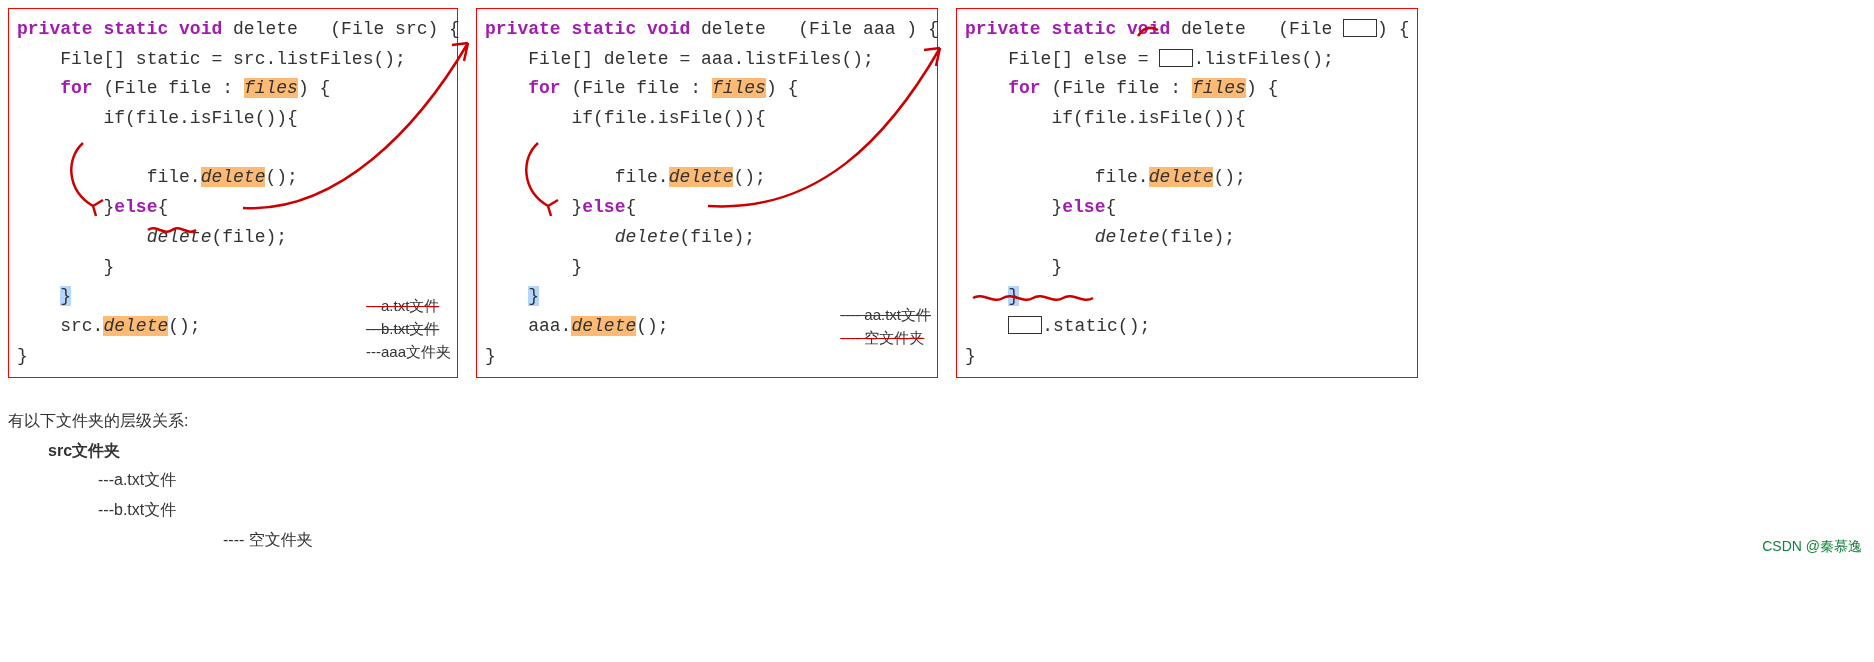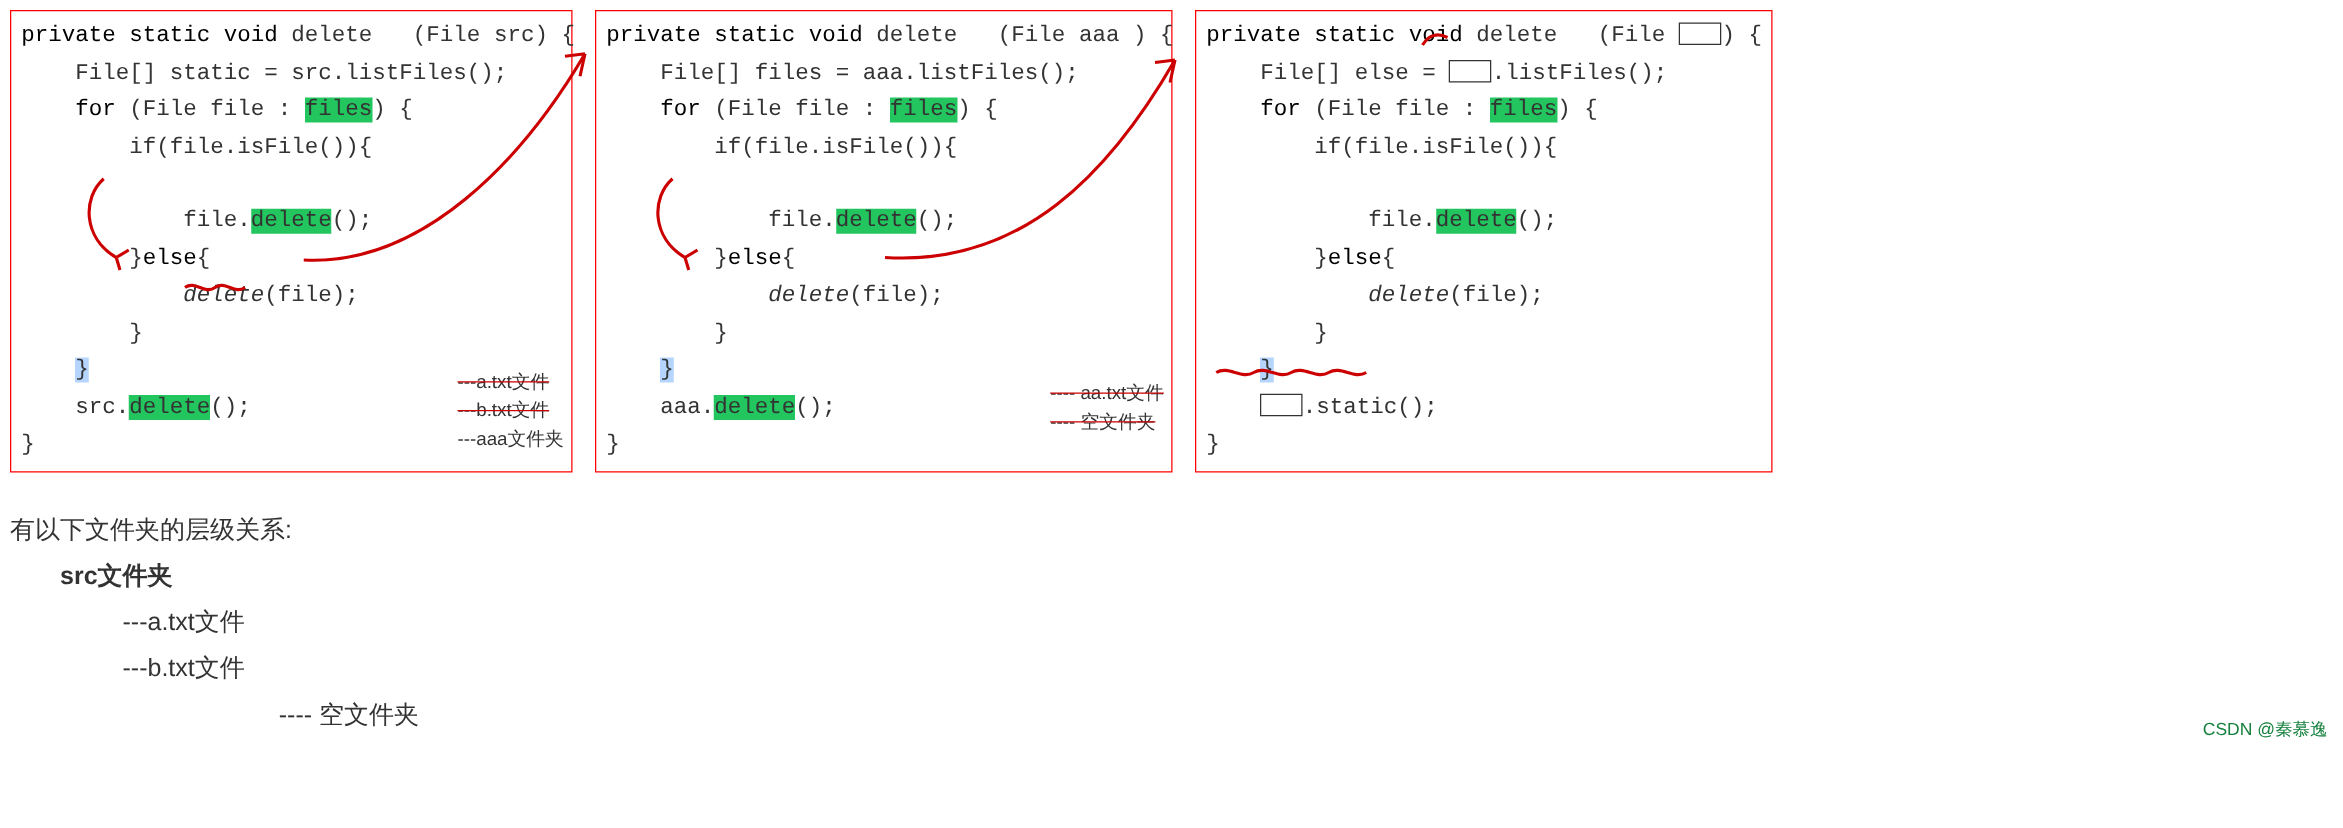--- a/index.html
+++ b/index.html
@@ -28,22 +28,22 @@
   .panel2 { width: 440px; }
   .panel3 { width: 440px; }
   pre.code {
     font-family: Consolas, "Courier New", monospace;
     font-size: 18px;
     line-height: 1.65;
     margin: 0;
     white-space: pre;
     color: #333;
   }
-  .kw { color: #000000; font-weight: normal; }
-  .hl { background: #22c55e; }
+  .kw { color: #a21caf; font-weight: bold; }
+  .hl { background: #fdba74; font-style: italic; }
   .sel { background: #b5d5ff; }
   .it { font-style: italic; }
   .blank {
     display: inline-block;
     width: 34px;
     height: 18px;
     border: 1.5px solid #333;
     vertical-align: -3px;
     box-sizing: border-box;
   }
@@ -67,21 +67,21 @@
     position: absolute;
     top: 0; left: 0;
     width: 1874px; height: 340px;
     pointer-events: none;
   }
   svg.scribbles path { stroke: #c00; stroke-width: 2.5; fill: none; }
 
   
   .lower {
     margin-top: 28px;
-    font-size: 20px;
+    font-size: 16px;
     color: #333;
     line-height: 1.85;
   }
   .lower .li1 { padding-left: 40px; font-weight: bold; }
   .lower .li2 { padding-left: 90px; }
   .lower .li3 { padding-left: 90px; }
   .lower .li3b{ padding-left: 215px; }
 
   .watermark {
     position: absolute;
@@ -111,21 +111,21 @@
 <span>}</span></pre>
     <div class="side-notes">
       <div class="s-row"><span class="strike">---a.txt文件</span></div>
       <div class="s-row"><span class="strike">---b.txt文件</span></div>
       <div class="s-row"><span>---aaa文件夹</span></div>
     </div>
   </div>
 
   <div class="panel panel2">
 <pre class="code"><span class="kw">private static void</span> <span>delete</span>   (<span>File</span> <span>aaa</span> <span>) {</span>
-    <span>File[] files = aaa.listFiles();</span>
+    <span>File[] delete = aaa.listFiles();</span>
     <span class="kw">for</span> <span>(File file :</span> <span class="hl">files</span><span>) {</span>
         <span>if(file.isFile()){</span>
 
             <span>file.</span><span class="hl">delete</span><span>();</span>
         <span>}</span><span class="kw">else</span><span>{</span>
             <span class="it">delete</span><span>(file);</span>
         <span>}</span>
     <span class="sel">}</span>
     <span>aaa.</span><span class="hl">delete</span><span>();</span>
 <span>}</span></pre>

